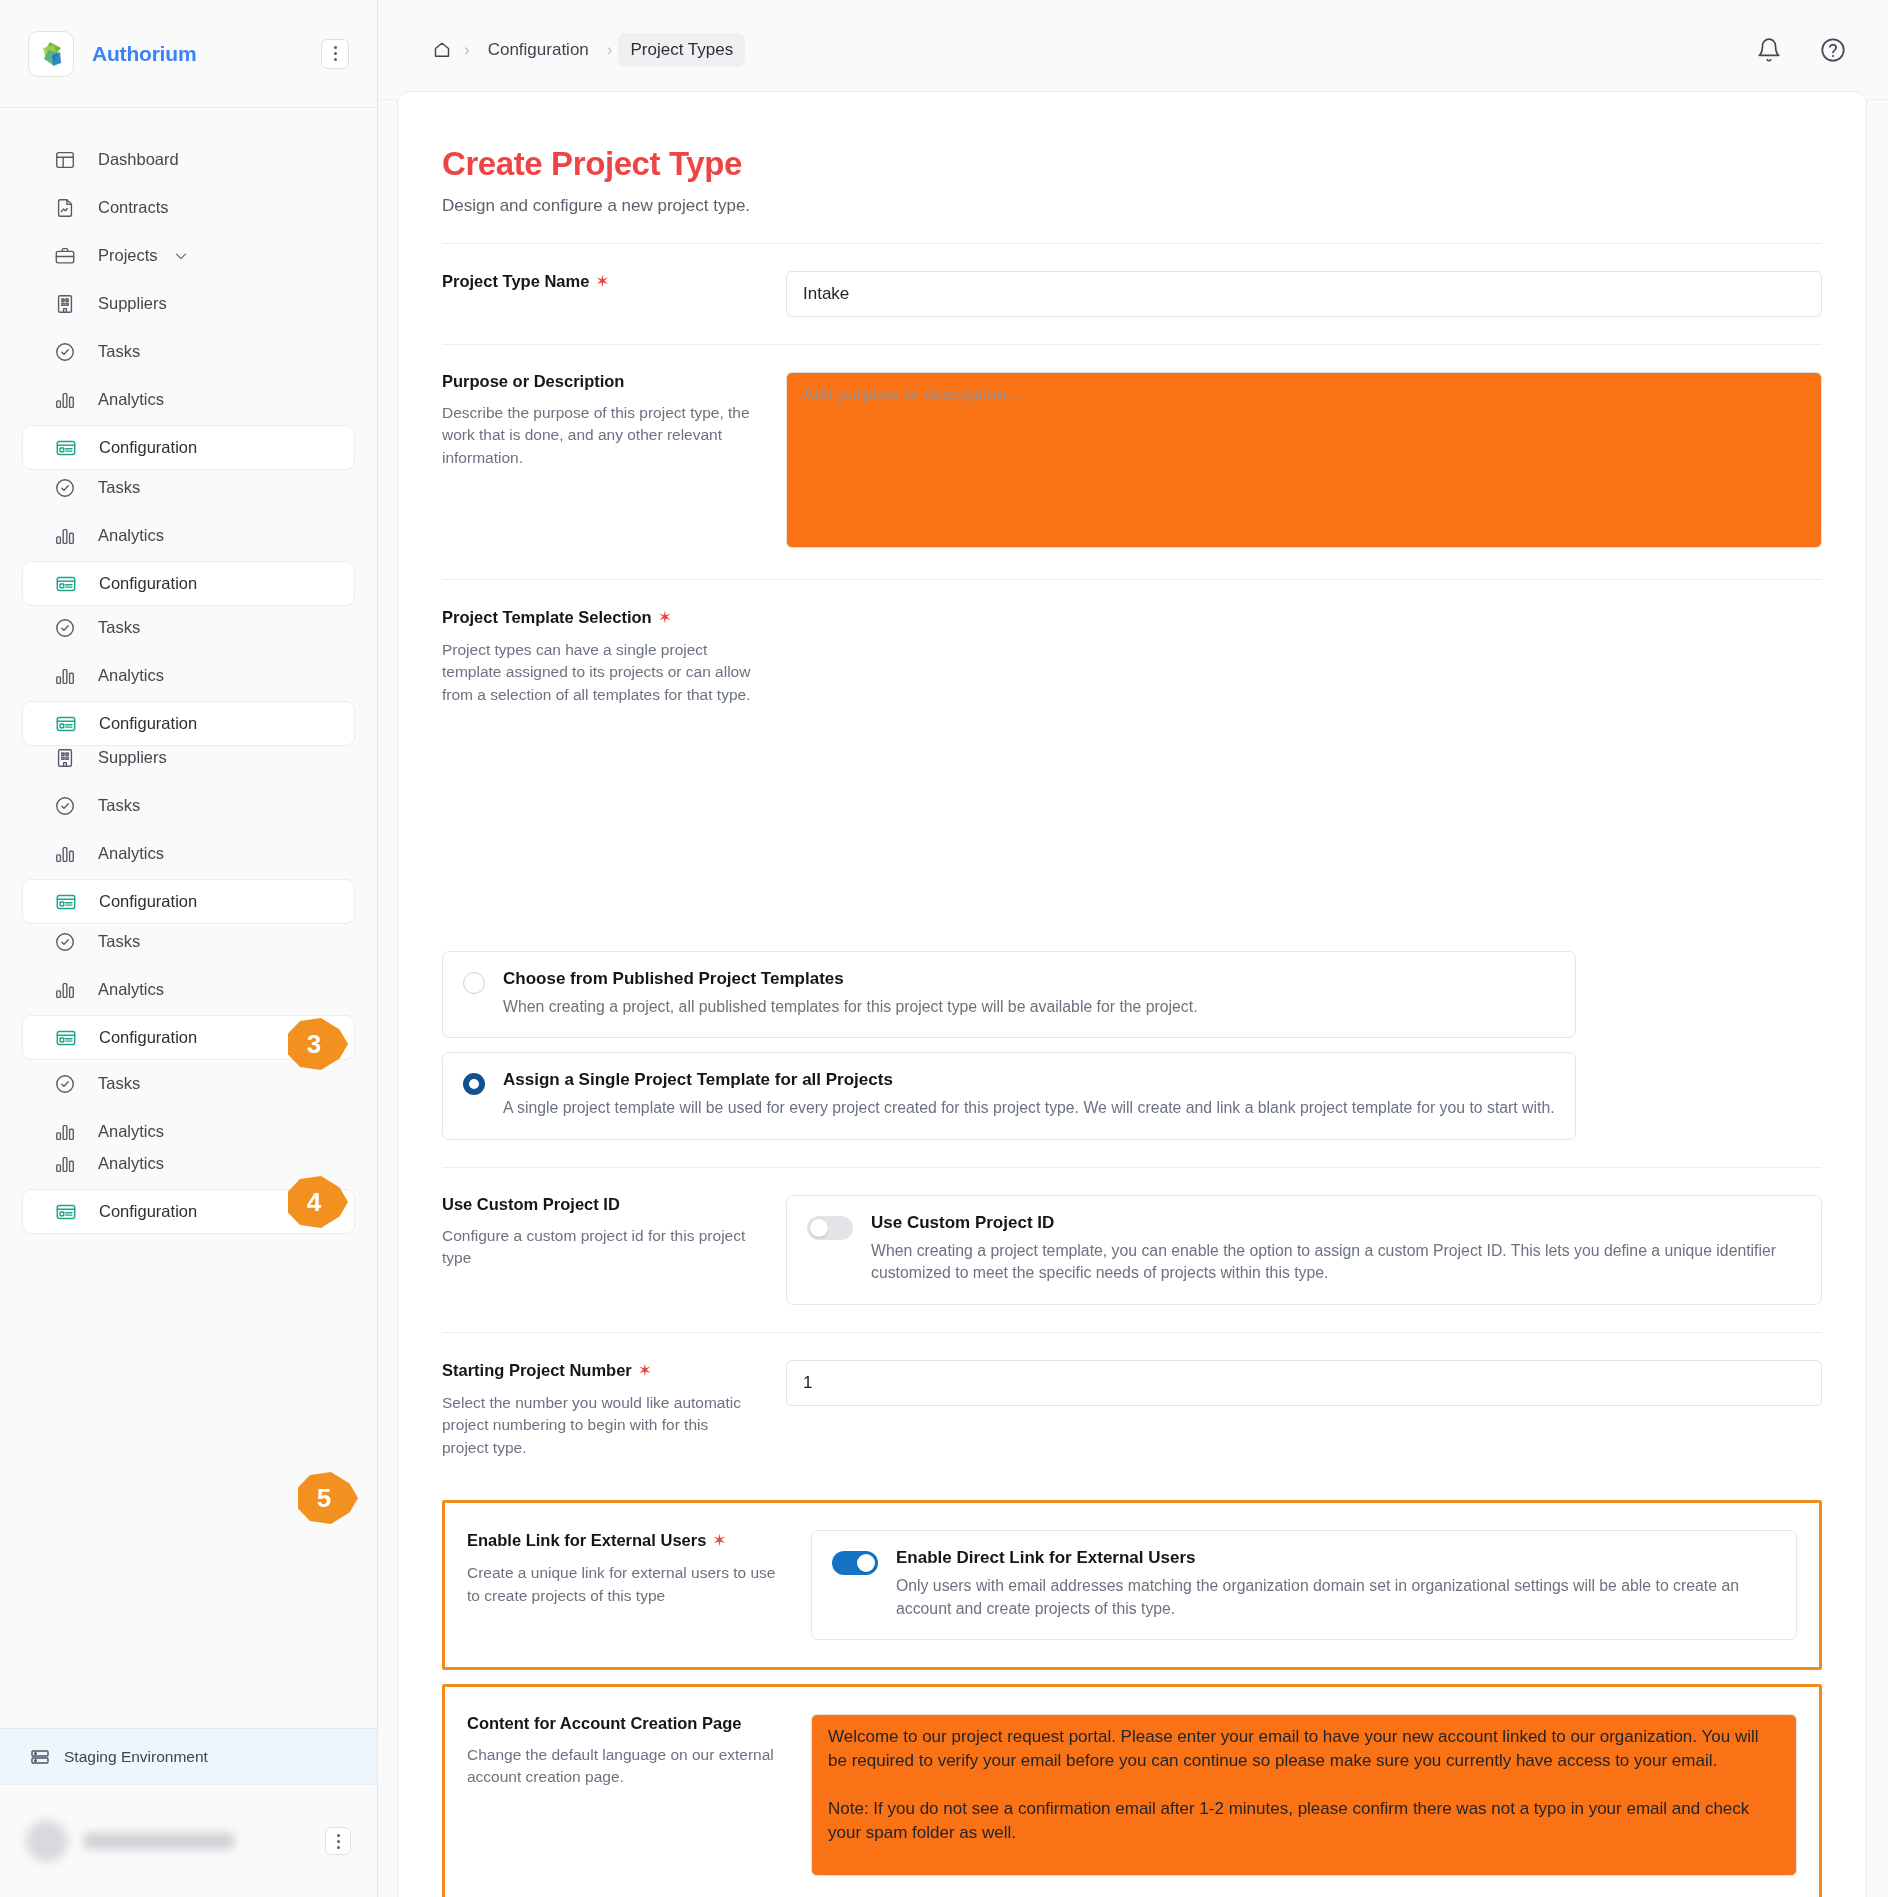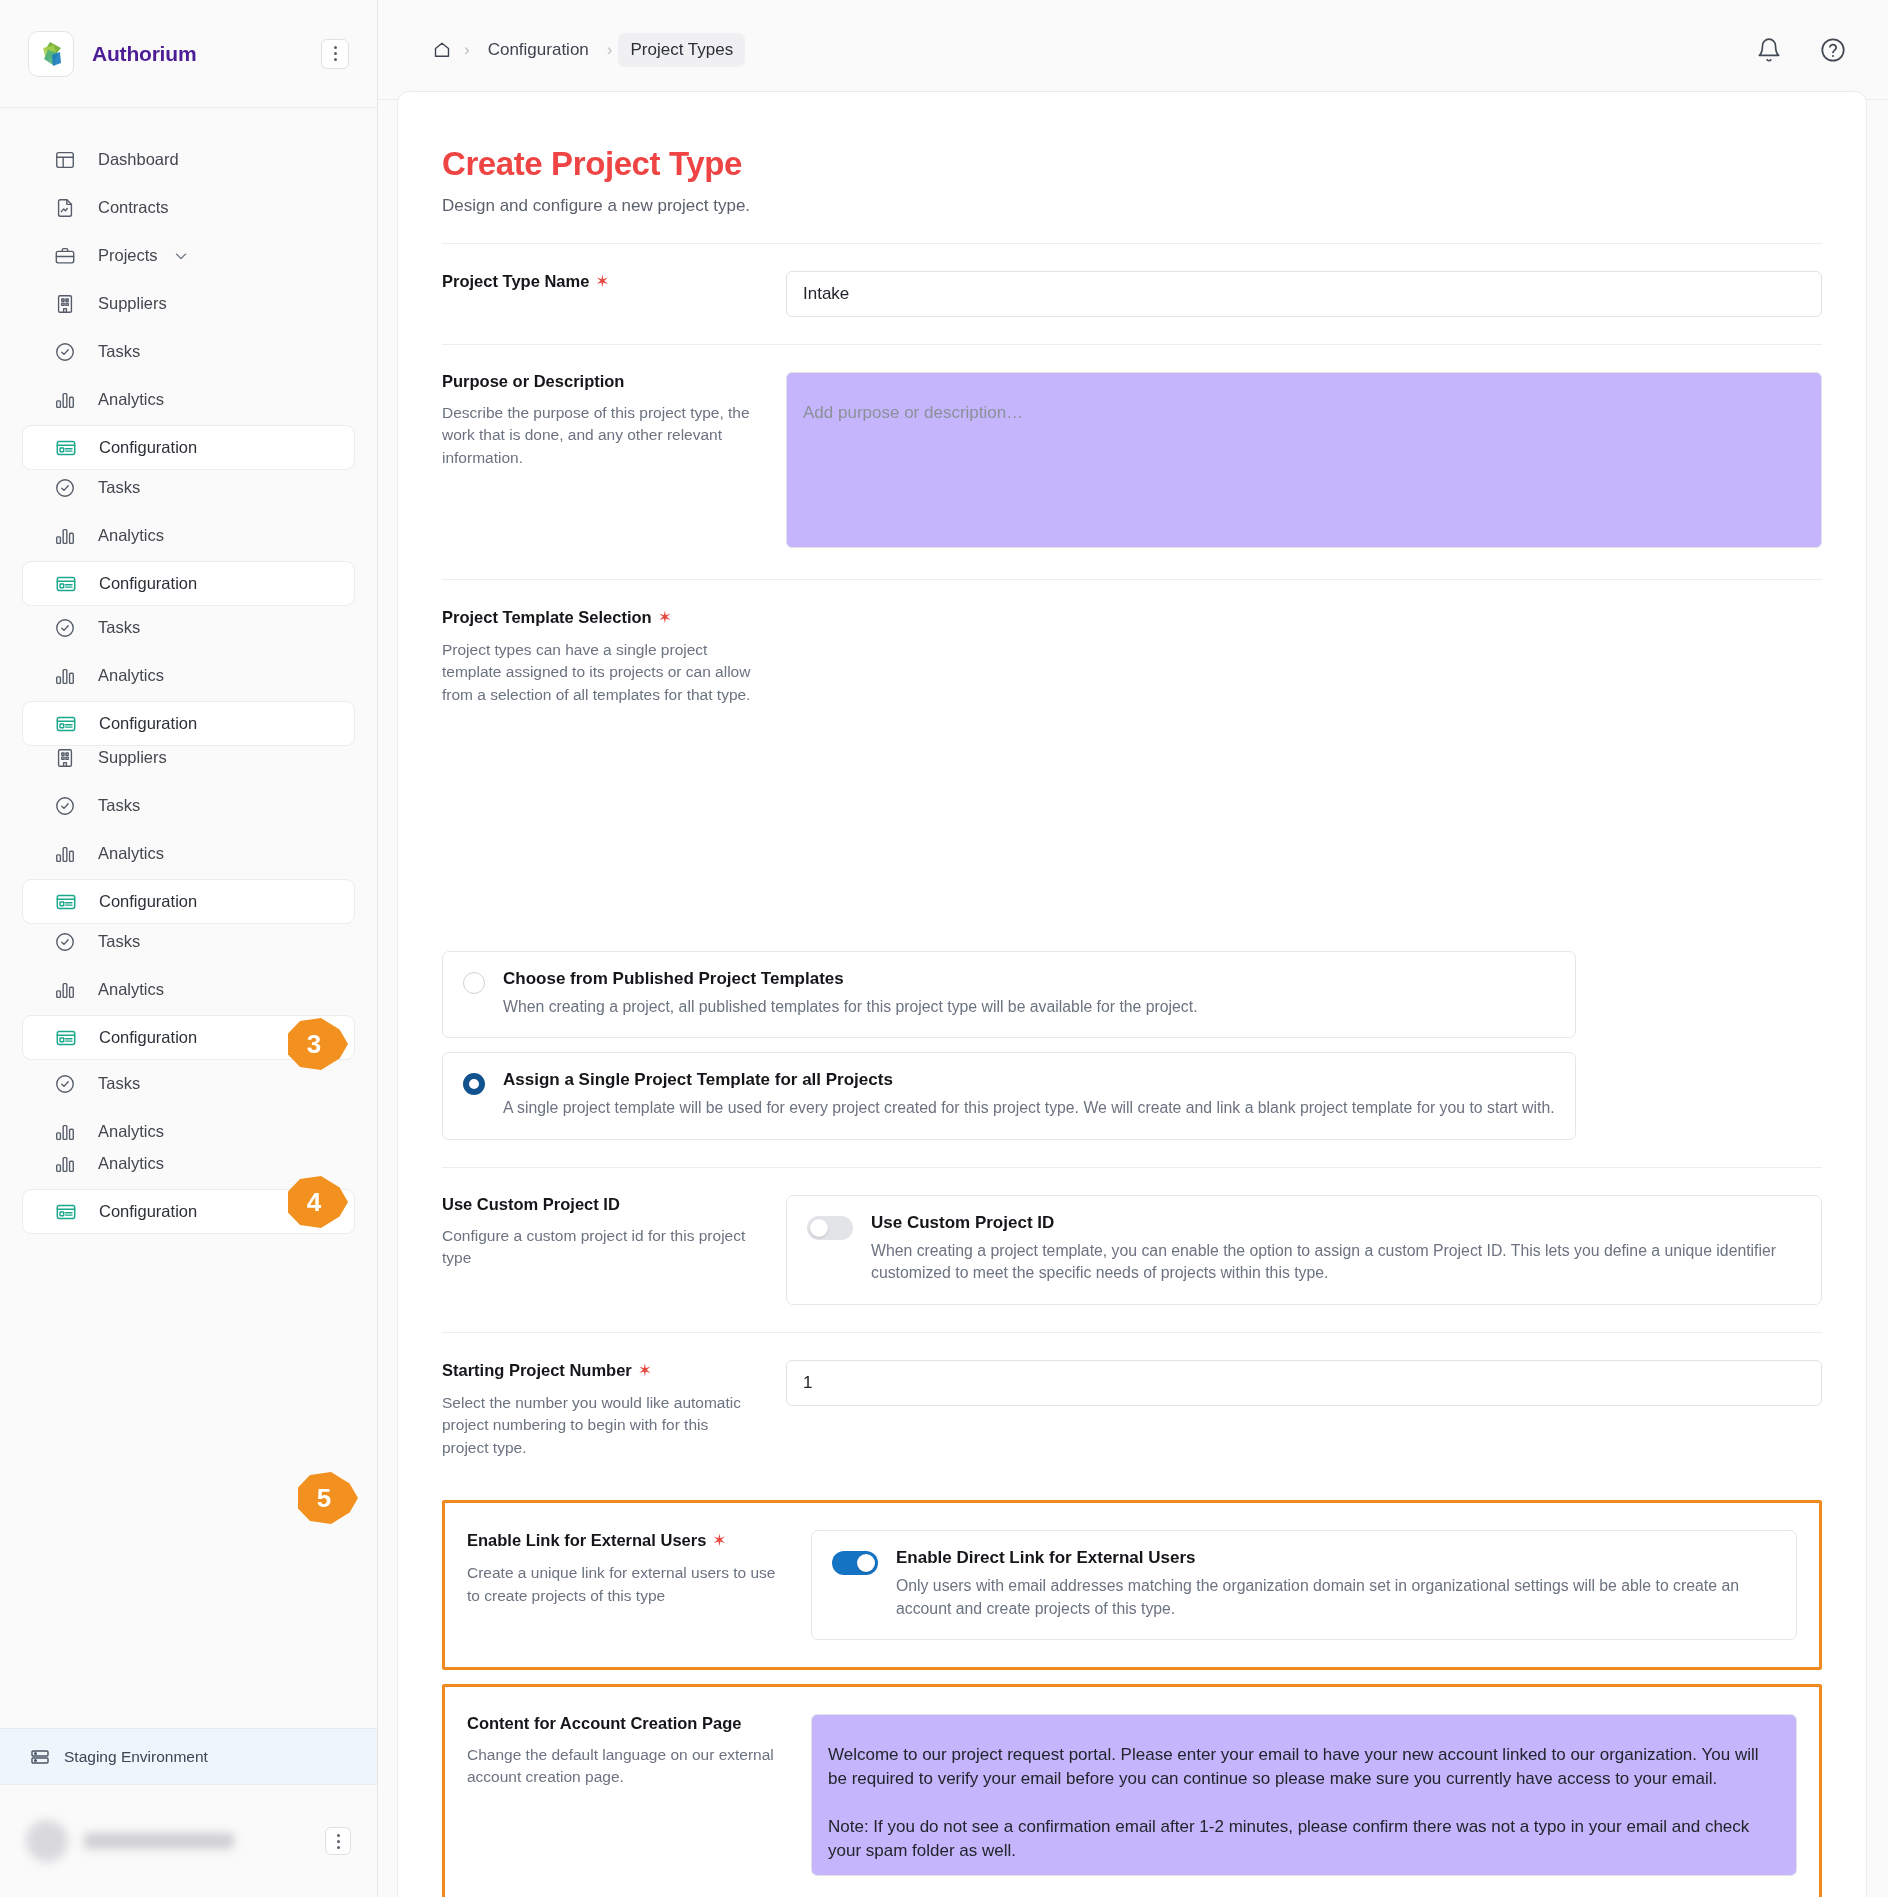--- a/index.html
+++ b/index.html
@@ -22,21 +22,21 @@
     padding: 0 28px 0 28px; border-bottom: 1px solid #ececec;
     background: #fafafa;
   }
   .brand-logo {
     width: 46px; height: 46px; border-radius: 10px;
     border: 1px solid #e4e4e4; background: #fff;
     display: flex; align-items: center; justify-content: center;
     flex: 0 0 auto;
   }
   .brand-name {
-    font-size: 21px; font-weight: 700; color: #4c1d95; margin-left: 18px;
+    font-size: 21px; font-weight: 700; color: #3b82f6; margin-left: 18px;
     letter-spacing: -0.2px;
   }
   .brand-kebab {
     margin-left: auto; width: 28px; height: 30px; border-radius: 6px;
     border: 1px solid #e0e0e0; background: #fff;
     display: flex; flex-direction: column; align-items: center; justify-content: center; gap: 3px;
   }
   .brand-kebab i { width: 3px; height: 3px; border-radius: 50%; background: #5c5f66; display: block; }
 
   .navlist { padding-top: 26px; position: relative; }
@@ -112,22 +112,22 @@
   .flabel .req { color: #e8473f; font-size: 17px; margin-left: 6px; }
   .flabel .d { font-size: 15.5px; color: #6b7280; margin-top: 11px; line-height: 1.45; }
   .fctl { flex: 1 1 auto; }
 
   .inp {
     width: 100%; height: 46px; border: 1px solid #e2e2e4; border-radius: 6px;
     background: #fff; font-size: 17px; color: #22252b; padding: 8px 16px;
     font-family: "Liberation Sans", sans-serif;
   }
   .ta {
-    width: 100%; border: 1px solid #e2e2e4; border-radius: 6px; background: #c4b5fd;
-    font-size: 17px; color: #22252b; padding: 28px 16px; resize: none;
+    width: 100%; border: 1px solid #e2e2e4; border-radius: 6px; background: #f97316;
+    font-size: 17px; color: #22252b; padding: 10px 16px; resize: none;
     font-family: "Liberation Sans", sans-serif; line-height: 1.42;
   }
   .ta::placeholder, .inp::placeholder { color: #8b9199; }
 
   .optbox {
     border: 1px solid #e6e6e8; border-radius: 7px; background: #fff;
     padding: 17px 20px 19px 20px; display: flex; gap: 18px;
   }
   .optbox + .optbox { margin-top: 14px; }
   .radio {

